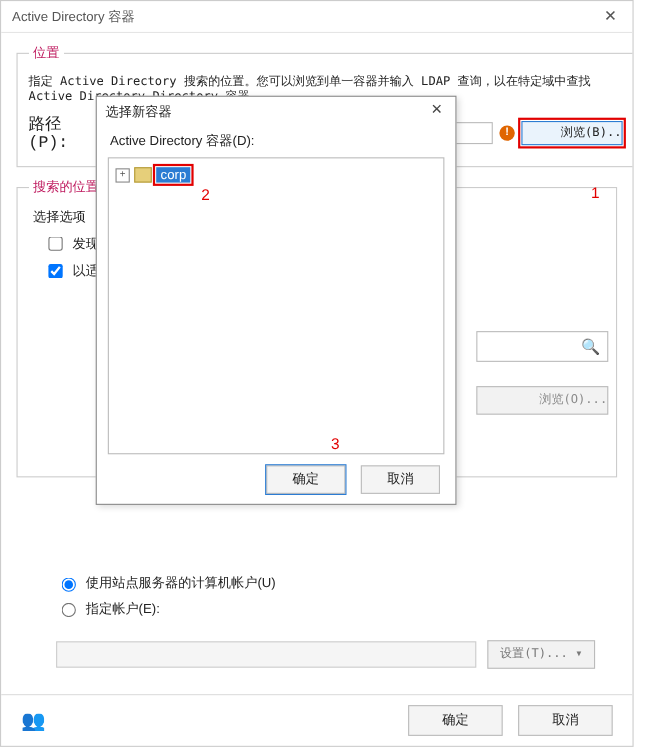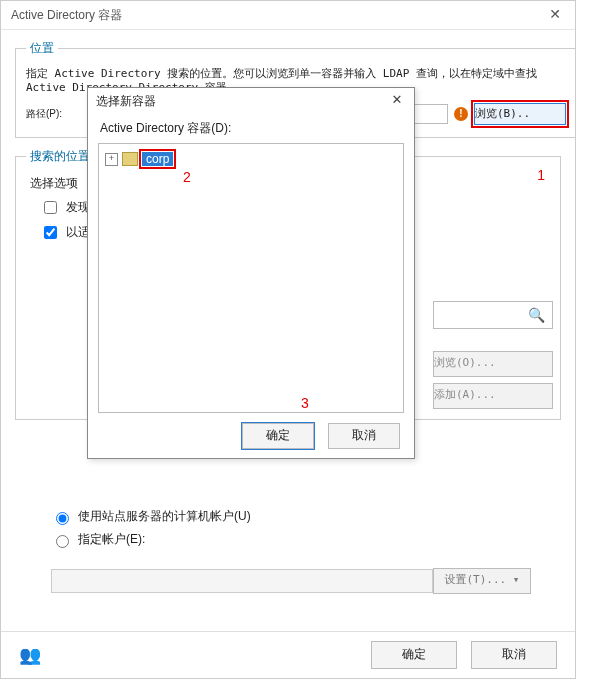--- a/index.html
+++ b/index.html
@@ -1,40 +1,40 @@
 <!DOCTYPE html>
 <html><head>
 <meta charset="utf-8">
 <style>
   html,body{margin:0;padding:0;font-family:"Microsoft YaHei","Segoe UI",sans-serif;font-size:12px;color:#222;background:#fff}
   .window{width:576px;height:679px;position:relative;box-sizing:border-box;border:1px solid #ccc;background:#fff;overflow:hidden}
   .titlebar{height:28px;line-height:28px;padding-left:10px;color:#555;font-size:12px;border-bottom:1px solid #e5e5e5;position:relative}
   .titlebar .close{position:absolute;right:0;top:0;width:40px;height:28px;text-align:center;line-height:26px;font-size:14px;color:#555}
   .content{padding:10px 14px 0 14px}
   fieldset{border:1px solid #ccc;margin:0 0 10px 0;padding:8px 10px 12px 10px}
-  legend{padding:0 4px;color:#0369a1}
+  legend{padding:0 4px;color:#be185d}
   .desc{font-family:Consolas,monospace;font-size:11px;line-height:14px;margin:2px 0 8px 0}
   .row{display:flex;align-items:center;gap:6px;margin-top:8px}
-  .label-p{font-family:Liberation Sans, sans-serif;font-size:10px;width:56px}
+  .label-p{font-family:Liberation Mono, monospace;font-size:15px;width:56px}
   .path-input{flex:0 0 360px;height:20px;border:1px solid #bbb;background:#fff;box-sizing:border-box}
   .warn{width:14px;height:14px;border-radius:50%;background:#e06500;color:#fff;font-size:10px;line-height:14px;text-align:center;font-weight:bold}
-  .browse-btn{width:92px;height:22px;border:1px solid #2b7cd3;background:#eaf3fc;font-family:Consolas,monospace;font-size:11px;text-align:left;line-height:20px;box-sizing:border-box}
+  .browse-btn{width:92px;height:22px;border:1px solid #2b7cd3;background:#eaf3fc;font-family:Consolas,monospace;font-size:11px;text-align:right;line-height:20px;box-sizing:border-box}
   .red-box{outline:2px solid #e20000;outline-offset:1px}
   .anno{position:absolute;color:#e20000;font-size:14px;font-family:Arial}
   .opts .chk{display:flex;align-items:center;gap:6px;margin:6px 0}
   .chk input{width:13px;height:13px}
   .rightcol{position:absolute;right:22px;top:300px;width:120px}
   .mini-search{height:26px;border:1px solid #bbb;margin-bottom:22px;display:flex;align-items:center;justify-content:flex-end;padding-right:6px;color:#777;font-size:14px}
-  .side-btn{height:24px;border:1px solid #bbb;background:#f2f2f2;color:#8a8a8a;text-align:left;line-height:22px;font-size:11px;margin-bottom:6px;font-family:Consolas,monospace}
+  .side-btn{height:24px;border:1px solid #bbb;background:#f2f2f2;color:#8a8a8a;text-align:right;line-height:22px;font-size:11px;margin-bottom:18px;font-family:Consolas,monospace}
   .discover{margin-top:88px}
   .discover .hdr{font-family:Consolas,monospace;font-size:11px;border-bottom:1px solid #ddd;padding-bottom:4px;margin-bottom:10px}
   .discover .note{font-family:Consolas,monospace;font-size:11px;margin:6px 0 14px 18px}
-  .radio{display:flex;align-items:flex-end;gap:6px;margin:6px 0 6px 36px;font-size:12px}
+  .radio{display:flex;align-items:flex-start;gap:6px;margin:6px 0 6px 36px;font-size:12px}
   .radio input{width:13px;height:13px}
-  .acct-row{display:flex;align-items:center;margin:20px 0 0 36px}
+  .acct-row{display:flex;align-items:center;gap:10px;margin:20px 0 0 36px}
   .acct-input{flex:0 0 380px;height:22px;border:1px solid #ccc;background:#f5f5f5}
   .set-btn{width:96px;height:24px;border:1px solid #bbb;background:#f2f2f2;color:#7a7a7a;font-size:11px;font-family:Consolas,monospace;text-align:center;line-height:22px}
   .footer{position:absolute;left:0;right:0;bottom:0;height:46px;border-top:1px solid #ddd;display:flex;align-items:center;justify-content:flex-end;gap:14px;padding:0 18px}
   .footer .help{position:absolute;left:18px;font-size:18px;color:#555}
   .dlg-btn{width:84px;height:26px;border:1px solid #bbb;background:#f4f4f4;text-align:center;line-height:24px;font-size:12px}
 
   
   .modal{position:absolute;left:86px;top:86px;width:326px;height:370px;border:1px solid #888;background:#fff;box-shadow:2px 2px 6px rgba(0,0,0,.15)}
   .modal .mtitle{height:26px;line-height:26px;padding-left:8px;font-size:12px;position:relative}
   .modal .mclose{position:absolute;right:6px;top:2px;width:22px;height:20px;text-align:center;line-height:20px;font-size:13px;color:#444}
@@ -99,21 +99,20 @@
       </div>
     </div>
 
   </div>
 
   <div class="rightcol">
     <div class="mini-search">
       <span>🔍</span>
     </div>
     <div class="side-btn">浏览(O)...</div>
-    <div class="side-btn">添加(A)...</div>
   </div>
 
   <div class="footer">
     <span class="help">👥</span>
     <div class="dlg-btn">确定</div>
     <div class="dlg-btn">取消</div>
   </div>
 
   <div class="modal">
     <div class="mtitle">

